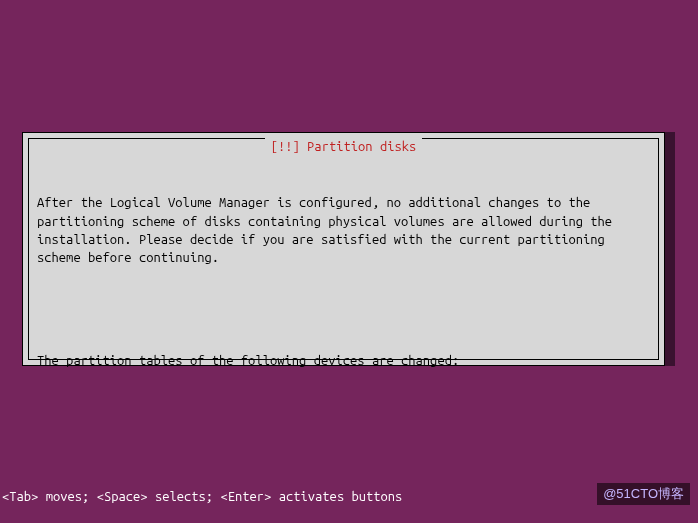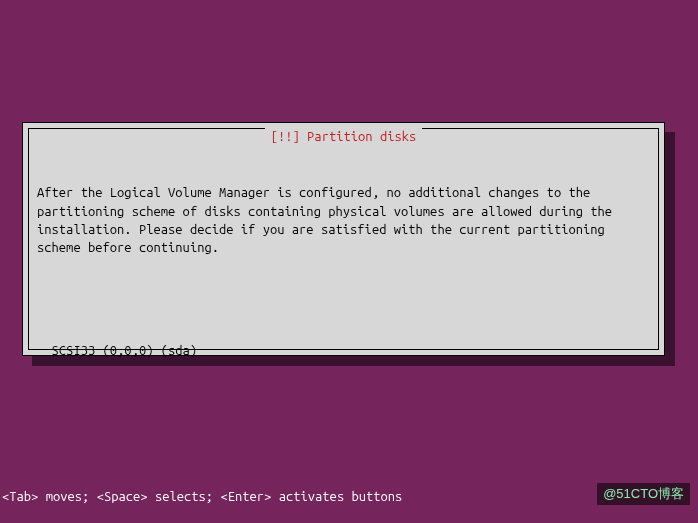--- a/index.html
+++ b/index.html
@@ -21,21 +21,21 @@
       position: absolute;
       left: 32px;
       top: 132px;
       width: 643px;
       height: 234px;
       background: #3a1230;
     }
     .dialog {
       position: absolute;
       left: 22px;
-      top: 122px;
+      top: 132px;
       width: 643px;
       height: 234px;
       background: #d7d7d7;
       border: 1px solid #000;
     }
     .dialog-inner {
       position: absolute;
       left: 5px;
       top: 5px;
       right: 5px;
@@ -77,41 +77,41 @@
       left: 2px;
       bottom: 18px;
       color: #fff;
       font-size: 13px;
     }
     .watermark {
       position: absolute;
       right: 8px;
       bottom: 18px;
       background: rgba(0,0,0,0.55);
-      color: #86efac;
+      color: #c4b5fd;
       font-size: 13px;
       padding: 2px 6px;
       font-family: sans-serif;
     }
   </style>
 </head>
 <body>
 
 <div class="dialog-shadow"></div>
 
 <div class="dialog">
   <div class="dialog-inner">
     <div class="title-wrap">
       <span class="title">[!!] Partition disks</span>
     </div>
 
     <div class="body-text">
       <div class="para">After the Logical Volume Manager is configured, no additional changes to the partitioning scheme of disks containing physical volumes are allowed during the installation. Please decide if you are satisfied with the current partitioning scheme before continuing.</div>
       <div class="device-block">
-        <div class="device-line">SCSI33 (0,0,0) (sda)</div>
+        <div>The partition tables of the following devices are changed:</div>
       </div>
       
     </div>
 
   </div>
 </div>
 
 <div class="help-bar">&lt;Tab&gt; moves; &lt;Space&gt; selects; &lt;Enter&gt; activates buttons</div>
 
 <div class="watermark">@51CTO博客</div>

